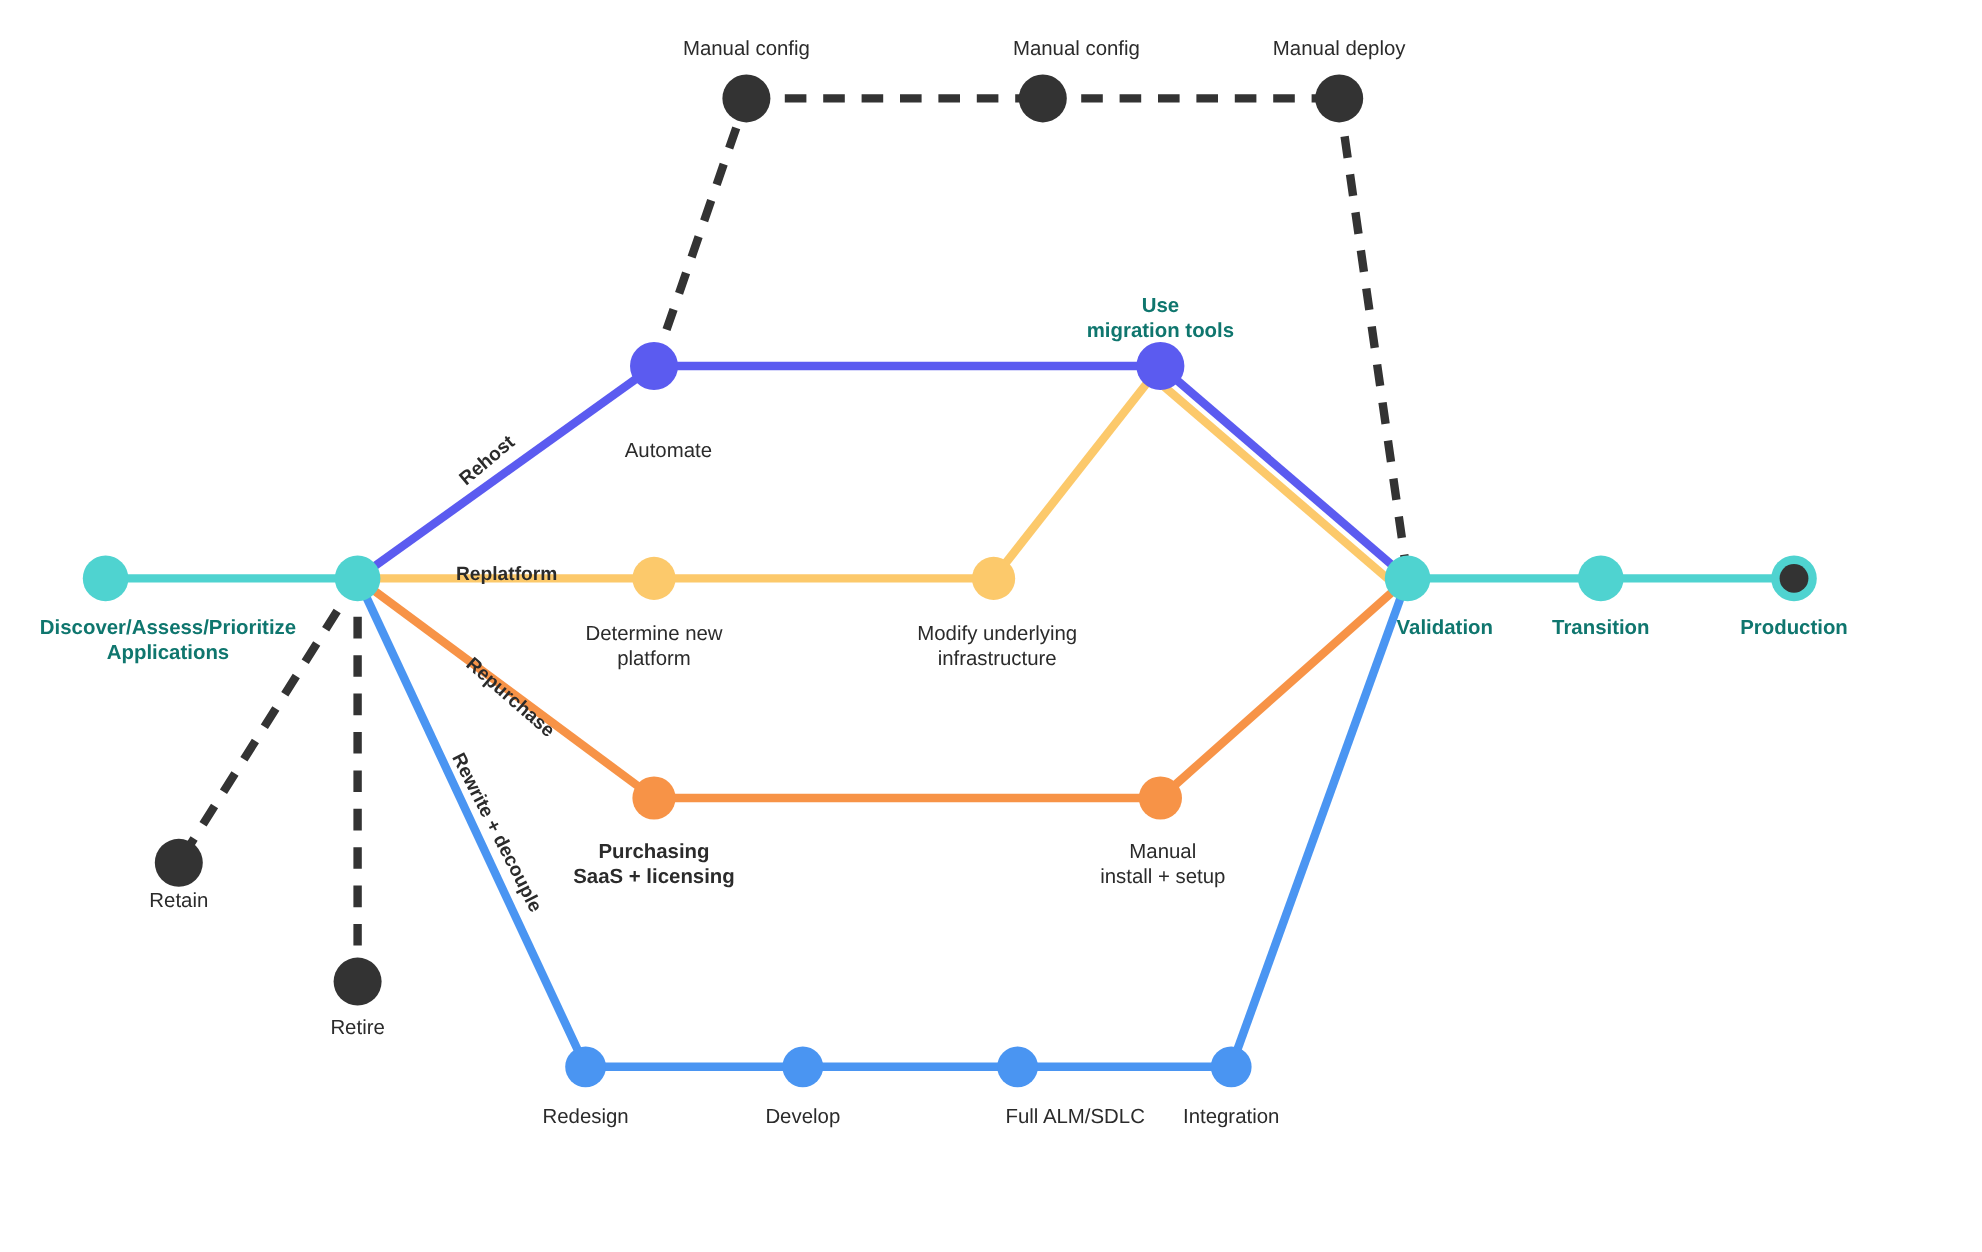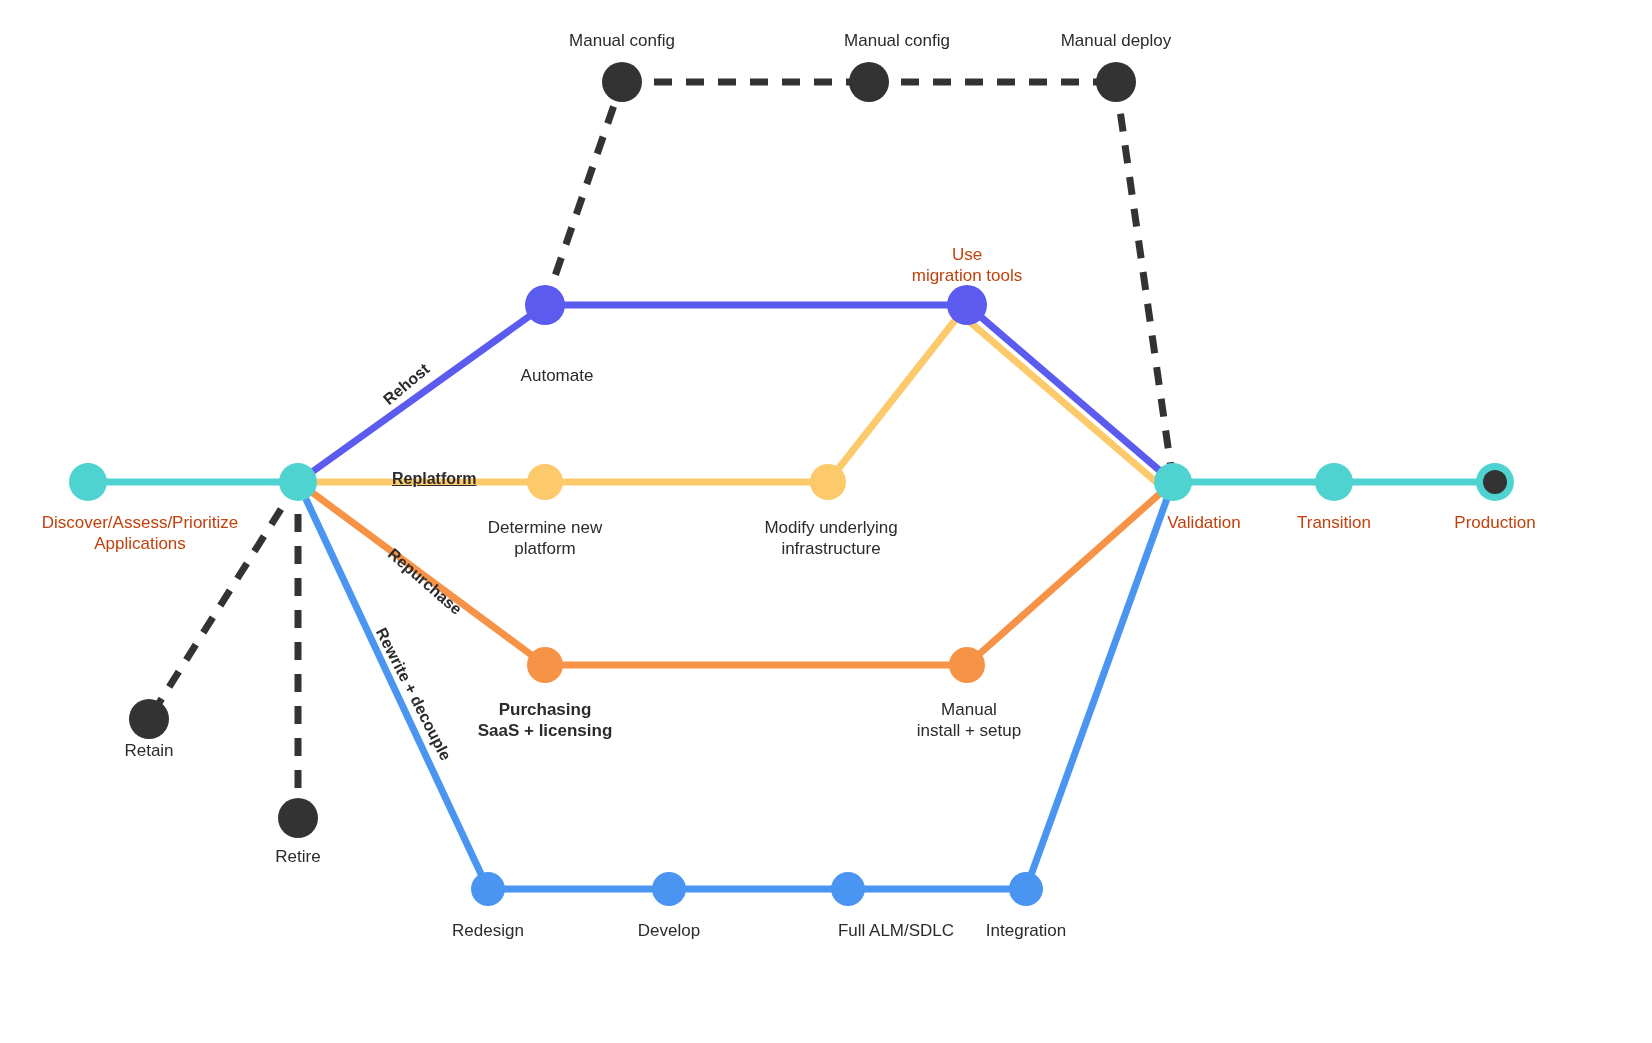--- a/index.html
+++ b/index.html
@@ -29,22 +29,22 @@
     text-align: center;
     color: #2b2b2b;
     font-size: 17px;
     line-height: 21px;
     font-family: "Liberation Sans", sans-serif;
     white-space: pre-line;
     transform: translateX(-50%);
     pointer-events: none;
   }
   .node-label.bold {
-    font-weight: normal;
-    color: #c2410c;
+    font-weight: bold;
+    color: #0f766e;
   }
   .edge-label {
     position: absolute;
     color: #2b2b2b;
     font-size: 16px;
     font-weight: bold;
     font-family: "Liberation Sans", sans-serif;
     white-space: nowrap;
     transform-origin: 0 0;
     pointer-events: none;
@@ -125,17 +125,17 @@
 SaaS + licensing</div>
       <div class="node-label" style="left: 969px; top: 699px;">Manual
 install + setup</div>
       <div class="node-label" style="left: 488px; top: 920px;">Redesign</div>
       <div class="node-label" style="left: 669px; top: 920px;">Develop</div>
       <div class="node-label" style="left: 848px; top: 920px; margin-left: 48px;">Full ALM/SDLC</div>
       <div class="node-label" style="left: 1026px; top: 920px;">Integration</div>
       <div class="node-label" style="left: 149px; top: 740px;">Retain</div>
       <div class="node-label" style="left: 298px; top: 846px;">Retire</div>
       <div class="edge-label" style="left: 380px; top: 395px; transform: rotate(-40deg);">Rehost</div>
-      <div class="edge-label" style="left: 392px; top: 470px; transform: rotate(0deg); text-decoration: underline;">Replatform</div>
+      <div class="edge-label" style="left: 380px; top: 470px; transform: rotate(0deg);">Replatform</div>
       <div class="edge-label" style="left: 396px; top: 545px; transform: rotate(41deg);">Repurchase</div>
       <div class="edge-label" style="left: 388px; top: 625px; transform: rotate(63deg);">Rewrite + decouple</div>
     </div>
 </div>
 
 </body></html>

